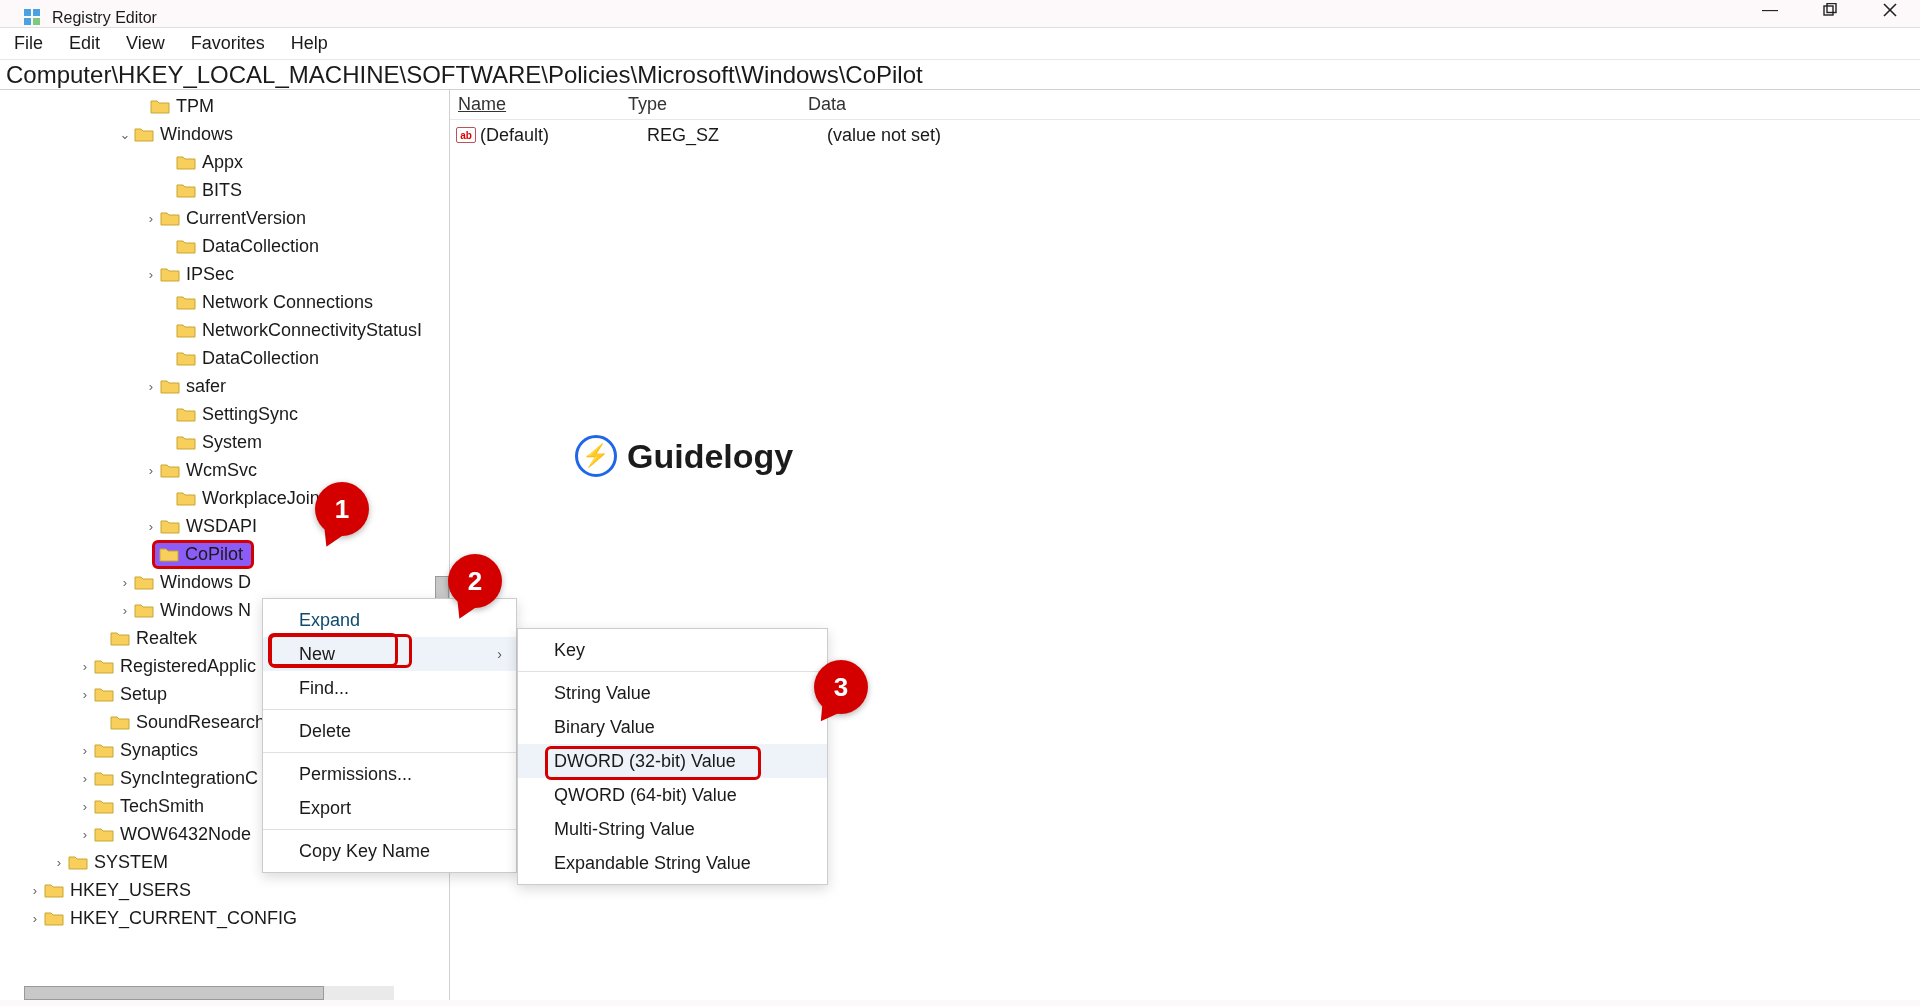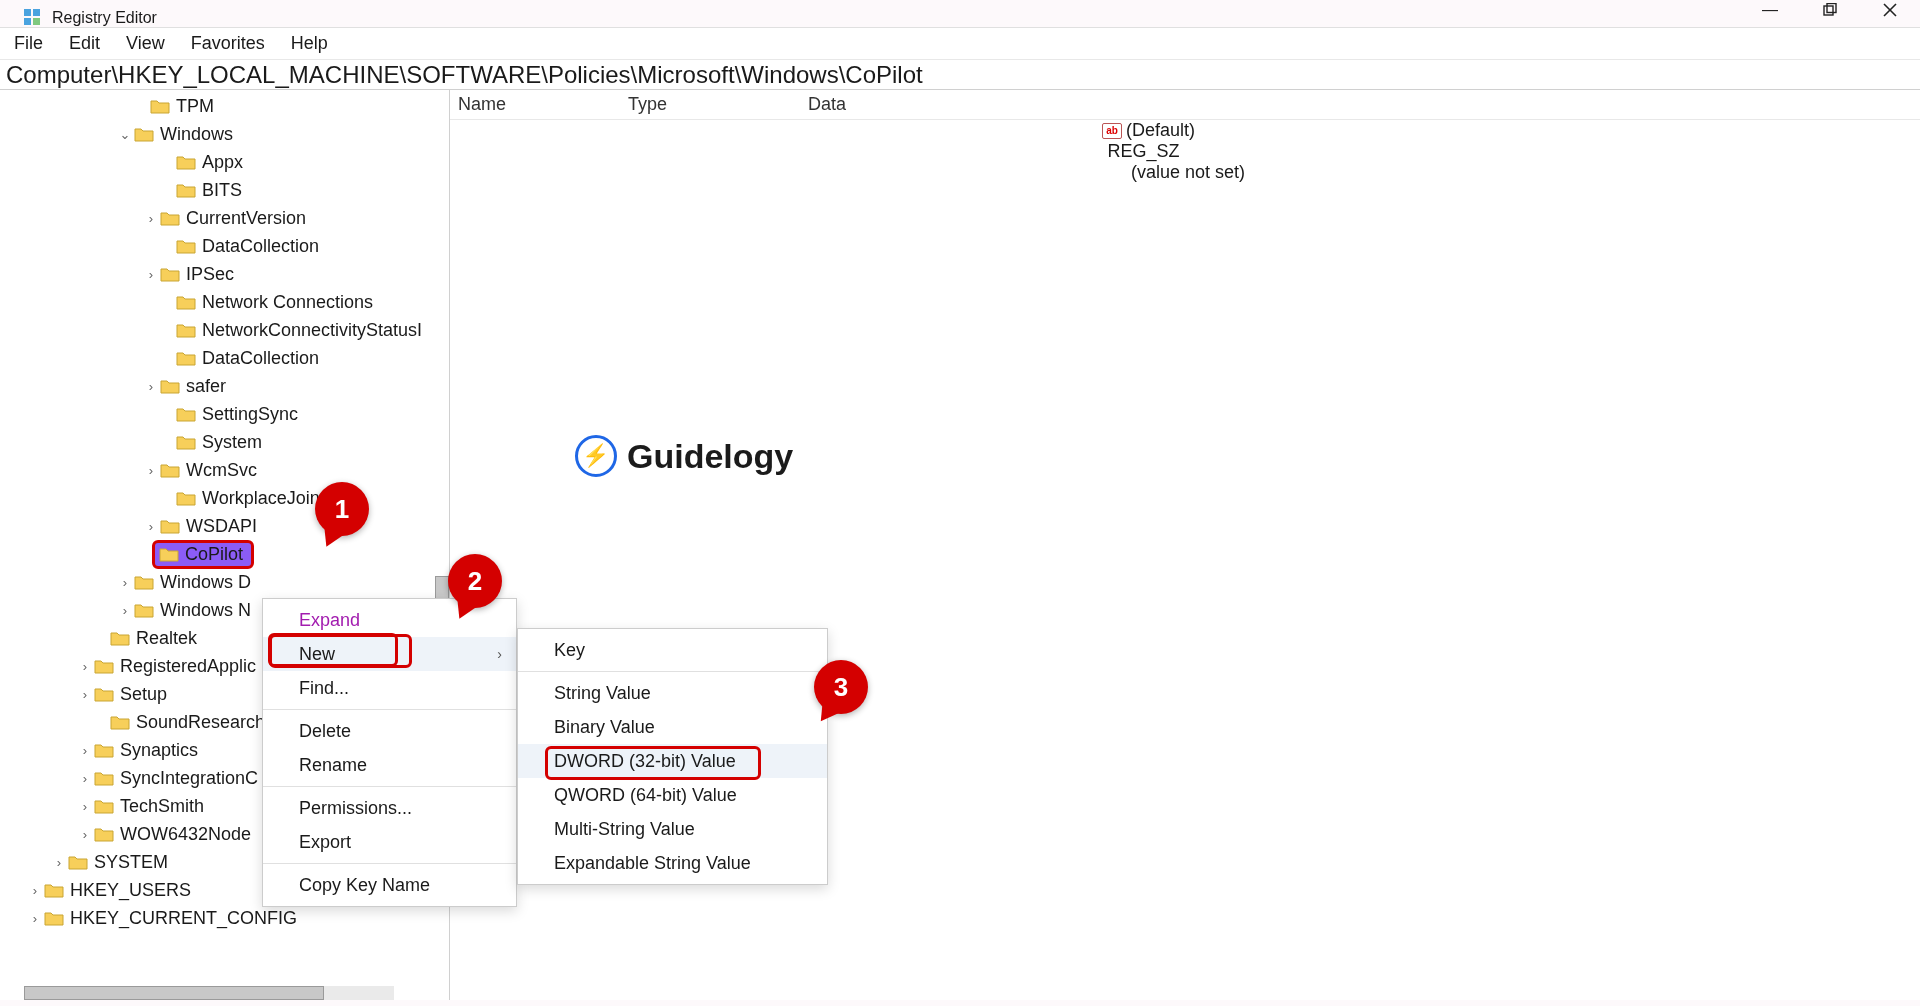--- a/index.html
+++ b/index.html
@@ -18,35 +18,35 @@
 .tree { width: 450px; border-right: 1px solid #d0d0d0; overflow:hidden; position:relative; background:#fff; }
 .tree-inner { padding-top: 2px; }
 .tree-row { height: 28px; display:flex; align-items:center; font-size:18px; white-space:nowrap; }
 .tree-row .exp { width:18px; text-align:center; color:#666; font-size:13px; user-select:none; }
 .tree-row .fold { width:20px; height:16px; margin-right:6px; display:inline-flex; align-items:center; justify-content:center;}
 .tree-row .lbl {}
 .selbox { border:3px solid #d40000; border-radius:6px; padding:1px 8px 1px 0; display:inline-flex; align-items:center; background:#8b5cf6;}
 
 .content { flex:1; position:relative; background:#fff;}
 .list-header { height:30px; display:flex; align-items:center; border-bottom:1px solid #e8e8e8; font-size:18px; color:#333; padding-left:8px;}
-.list-header .col-name { width:170px; }
+.list-header .col-name { width:170px;text-decoration:underline; }
 .list-header .col-type { width:180px; }
 .list-header .col-data { }
-.list-row { height:30px; display:flex; align-items:center; font-size:18px; padding-left:6px;flex-direction:column;}
+.list-row { height:30px; display:flex; align-items:center; font-size:18px; padding-left:6px;}
 .list-row .col-name { width:172px; display:flex; align-items:center; gap:4px;}
 .list-row .col-type { width:180px;margin-left:19px;}
 .list-row .col-data {}
 .ab-icon { width:20px; height:16px; background:#fff; border:1px solid #b55; display:inline-flex; align-items:center; justify-content:center; font-size:10px; color:#d00; font-weight:bold; border-radius:2px;}
 
 .watermark { position:absolute; left:125px; top:345px; display:flex; align-items:center; gap:10px; font-size:34px; font-weight:800; color:#1b1b1b;}
 .watermark .wcircle { width:42px; height:42px; border-radius:50%; border:3px solid #1f67e6; display:flex; align-items:center; justify-content:center; color:#1f67e6; font-size:22px;}
 
 .ctxmenu { position:absolute; background:#fff; border:1px solid #ccc; box-shadow:0 4px 12px rgba(0,0,0,0.15); padding:4px 0; }
 .ctxmenu .mi { height:34px; display:flex; align-items:center; padding:0 36px 0 36px; font-size:18px; position:relative;}
-.ctxmenu .mi.disabled { color:#a21caf; }
+.ctxmenu .mi.disabled { color:#0c4a6e; }
 .ctxmenu .mi.hov { background:#eef3f9; }
 .ctxmenu .sep { height:1px; background:#e0e0e0; margin:4px 0;}
 .ctxmenu .mi .arr { position:absolute; right:14px; color:#555; font-size:14px;}
 .mi-box { position:absolute; border:3px solid #d40000; border-radius:6px; pointer-events:none;}
 
 .badge { width:54px; height:54px; border-radius:50%; background:#d40000; color:#fff; font-size:26px; font-weight:700; display:flex; align-items:center; justify-content:center; position:absolute; box-shadow:0 2px 6px rgba(0,0,0,0.3);}
 .badge::after { content:""; position:absolute; width:0; height:0; }
 .badge.b1::after { bottom:-12px; left:6px; border-top:18px solid #d40000; border-left:8px solid transparent; border-right:14px solid transparent; transform:rotate(18deg);}
 .badge.b2::after { bottom:-12px; left:6px; border-top:18px solid #d40000; border-left:8px solid transparent; border-right:14px solid transparent; transform:rotate(18deg);}
 .badge.b3::after { bottom:-10px; left:4px; border-top:18px solid #d40000; border-left:6px solid transparent; border-right:16px solid transparent; transform:rotate(24deg);}
@@ -411,23 +411,20 @@
       <span>New</span>
       <span class="arr">›</span>
     </div>
   <div class="mi">
       <span>Find...</span>
     </div>
   <div class="sep"></div>
   <div class="mi">
       <span>Delete</span>
     </div>
-  <div class="mi">
-      <span>Rename</span>
-    </div>
   <div class="sep"></div>
   <div class="mi">
       <span>Permissions...</span>
     </div>
   <div class="mi">
       <span>Export</span>
     </div>
   <div class="sep"></div>
   <div class="mi">
       <span>Copy Key Name</span>

